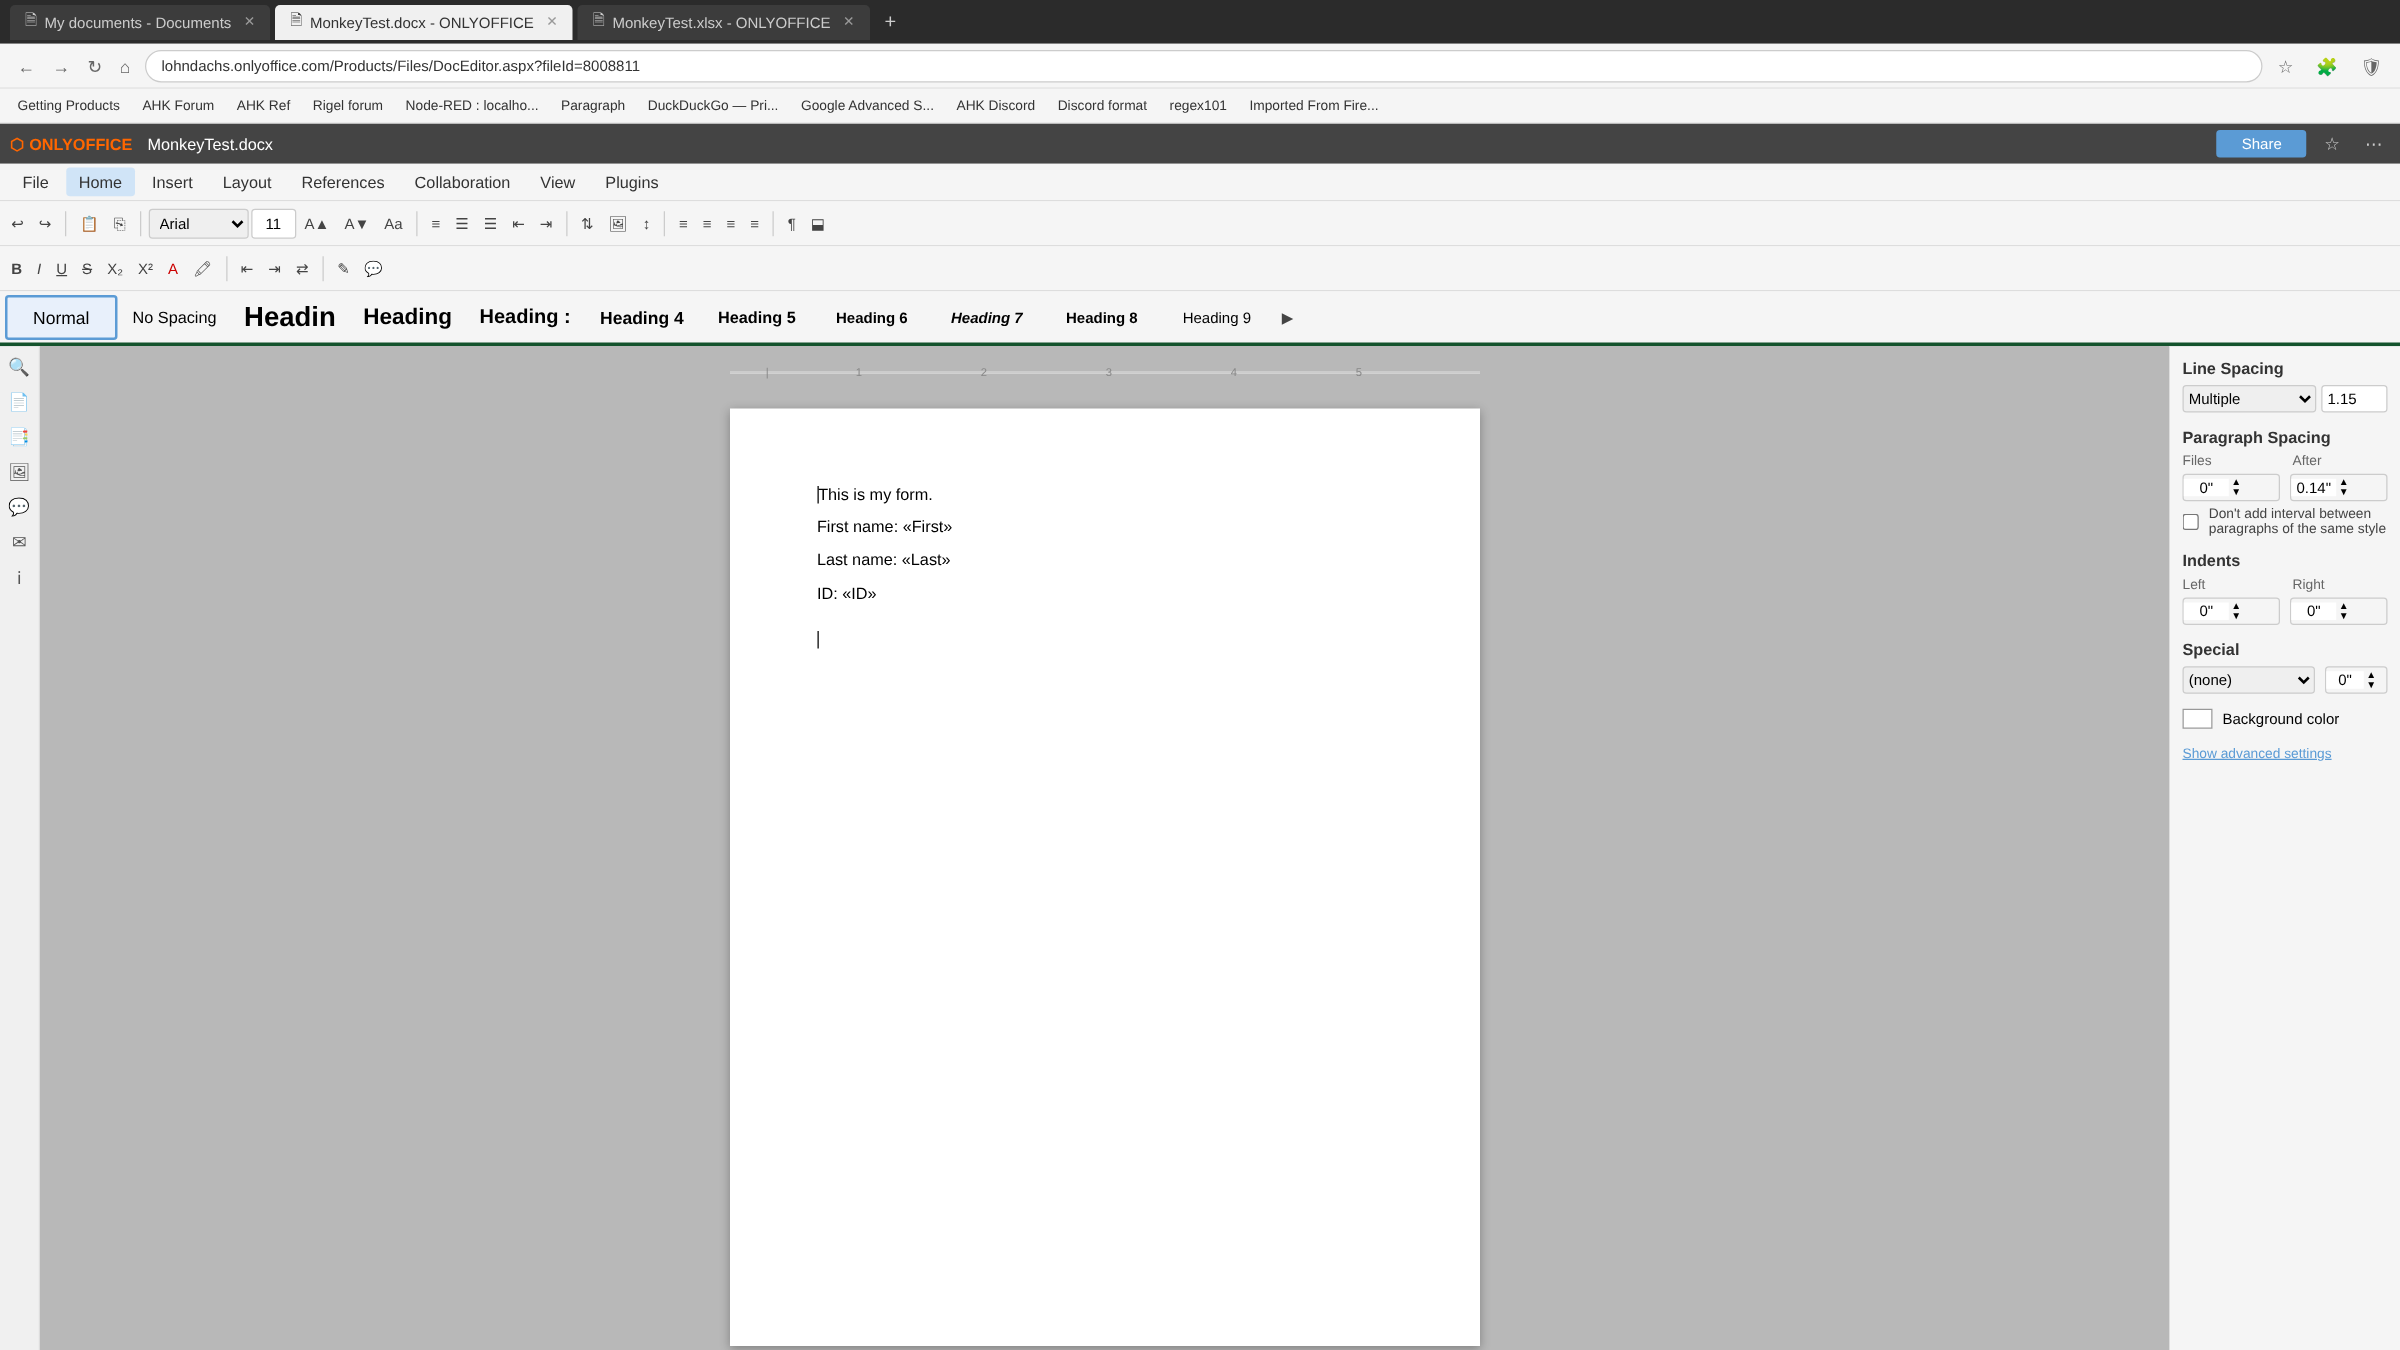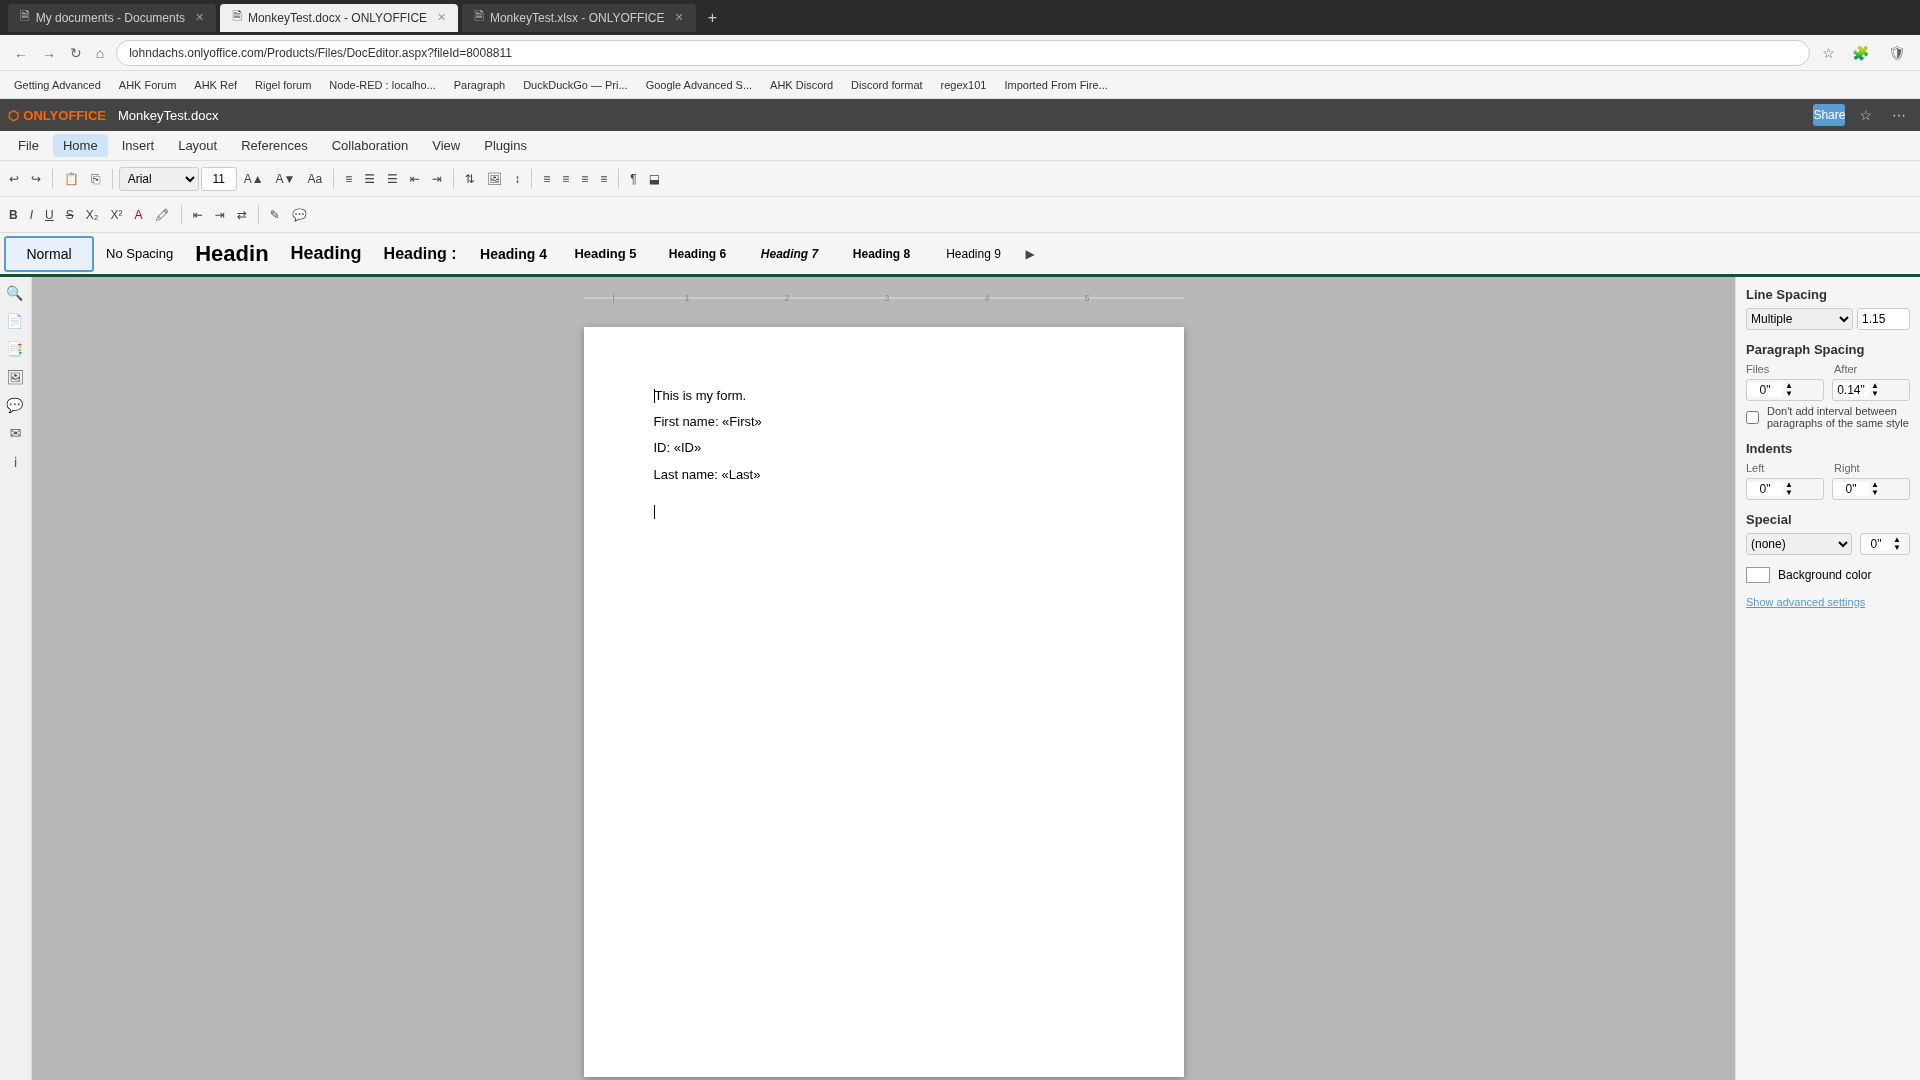--- a/index.html
+++ b/index.html
@@ -15,21 +15,21 @@
     .nav-btn { background: none; border: none; color: #666; font-size: 14px; cursor: pointer; padding: 4px 6px; }
     .address-bar { flex: 1; height: 26px; border: 1px solid #ccc; border-radius: 13px; padding: 0 12px; font-size: 12px; background: white; color: #333; }
     .bookmarks-bar { background: #f5f5f5; height: 28px; display: flex; align-items: center; padding: 0 8px; gap: 6px; border-bottom: 1px solid #ddd; font-size: 11px; overflow: hidden; }
     .bookmark { color: #333; padding: 2px 6px; white-space: nowrap; cursor: pointer; }
 
     
     .app-header { background: #444; height: 32px; display: flex; align-items: center; padding: 0 8px; gap: 12px; }
     .app-logo { color: #ff6600; font-weight: bold; font-size: 13px; display: flex; align-items: center; gap: 4px; }
     .doc-title { color: #fff; font-size: 13px; }
     .header-actions { margin-left: auto; display: flex; align-items: center; gap: 8px; }
-    .share-btn { background: #5b9bd5; color: white; border: none; padding: 4px 0; border-radius: 3px; font-size: 12px; cursor: pointer; }
+    .share-btn { background: #5b9bd5; color: white; border: none; padding: 4px 20px; border-radius: 3px; font-size: 12px; cursor: pointer; }
 
     
     .menu-bar { background: #f5f5f5; height: 30px; display: flex; align-items: center; padding: 0 8px; gap: 4px; border-bottom: 1px solid #ddd; }
     .menu-item { padding: 4px 10px; font-size: 13px; color: #333; cursor: pointer; border-radius: 3px; }
     .menu-item.active { background: #d0e4f7; }
 
     
     .toolbar { background: #f5f5f5; height: 36px; display: flex; align-items: center; padding: 0 4px; gap: 2px; border-bottom: 1px solid #ddd; }
     .tb-btn { background: none; border: none; color: #444; padding: 3px 5px; cursor: pointer; font-size: 12px; border-radius: 3px; }
     .tb-sep { width: 1px; background: #ccc; height: 20px; margin: 0 4px; }
@@ -117,21 +117,21 @@
     <button class="nav-btn">↻</button>
     <button class="nav-btn">⌂</button>
   </div>
   <input class="address-bar" type="text" value="lohndachs.onlyoffice.com/Products/Files/DocEditor.aspx?fileId=8008811" style="">
   <button class="nav-btn">☆</button>
   <button class="nav-btn">🧩</button>
   <button class="nav-btn">🛡</button>
 </div>
 
 <div class="bookmarks-bar">
-  <span class="bookmark">Getting Advanced</span>
+  <span class="bookmark">Getting Products</span>
   <span class="bookmark">AHK Forum</span>
   <span class="bookmark">AHK Ref</span>
   <span class="bookmark">Rigel forum</span>
   <span class="bookmark">Node-RED : localho...</span>
   <span class="bookmark">Paragraph</span>
   <span class="bookmark">DuckDuckGo — Pri...</span>
   <span class="bookmark">Google Advanced S...</span>
   <span class="bookmark">AHK Discord</span>
   <span class="bookmark">Discord format</span>
   <span class="bookmark">regex101</span>
@@ -273,24 +273,24 @@
       <span style="position:absolute;left:500px">5</span>
     </div>
     <div class="page">
       <div class="page-text">
         <span class="cursor"></span><span>This is my form.</span>
       </div>
       <div class="page-text">
         <span>First name: «First»</span>
       </div>
       <div class="page-text">
+        <span>Last name: «Last»</span>
+      </div>
+      <div class="page-text">
         <span>ID: «ID»</span>
-      </div>
-      <div class="page-text">
-        <span>Last name: «Last»</span>
       </div>
       <div style="margin-top:20px;color:#999;font-size:12px">
         <span class="cursor"></span>
       </div>
     </div>
   </div>
 
   <div class="right-panel">
     <div class="panel-section">
       <div class="panel-label">Line Spacing</div>

